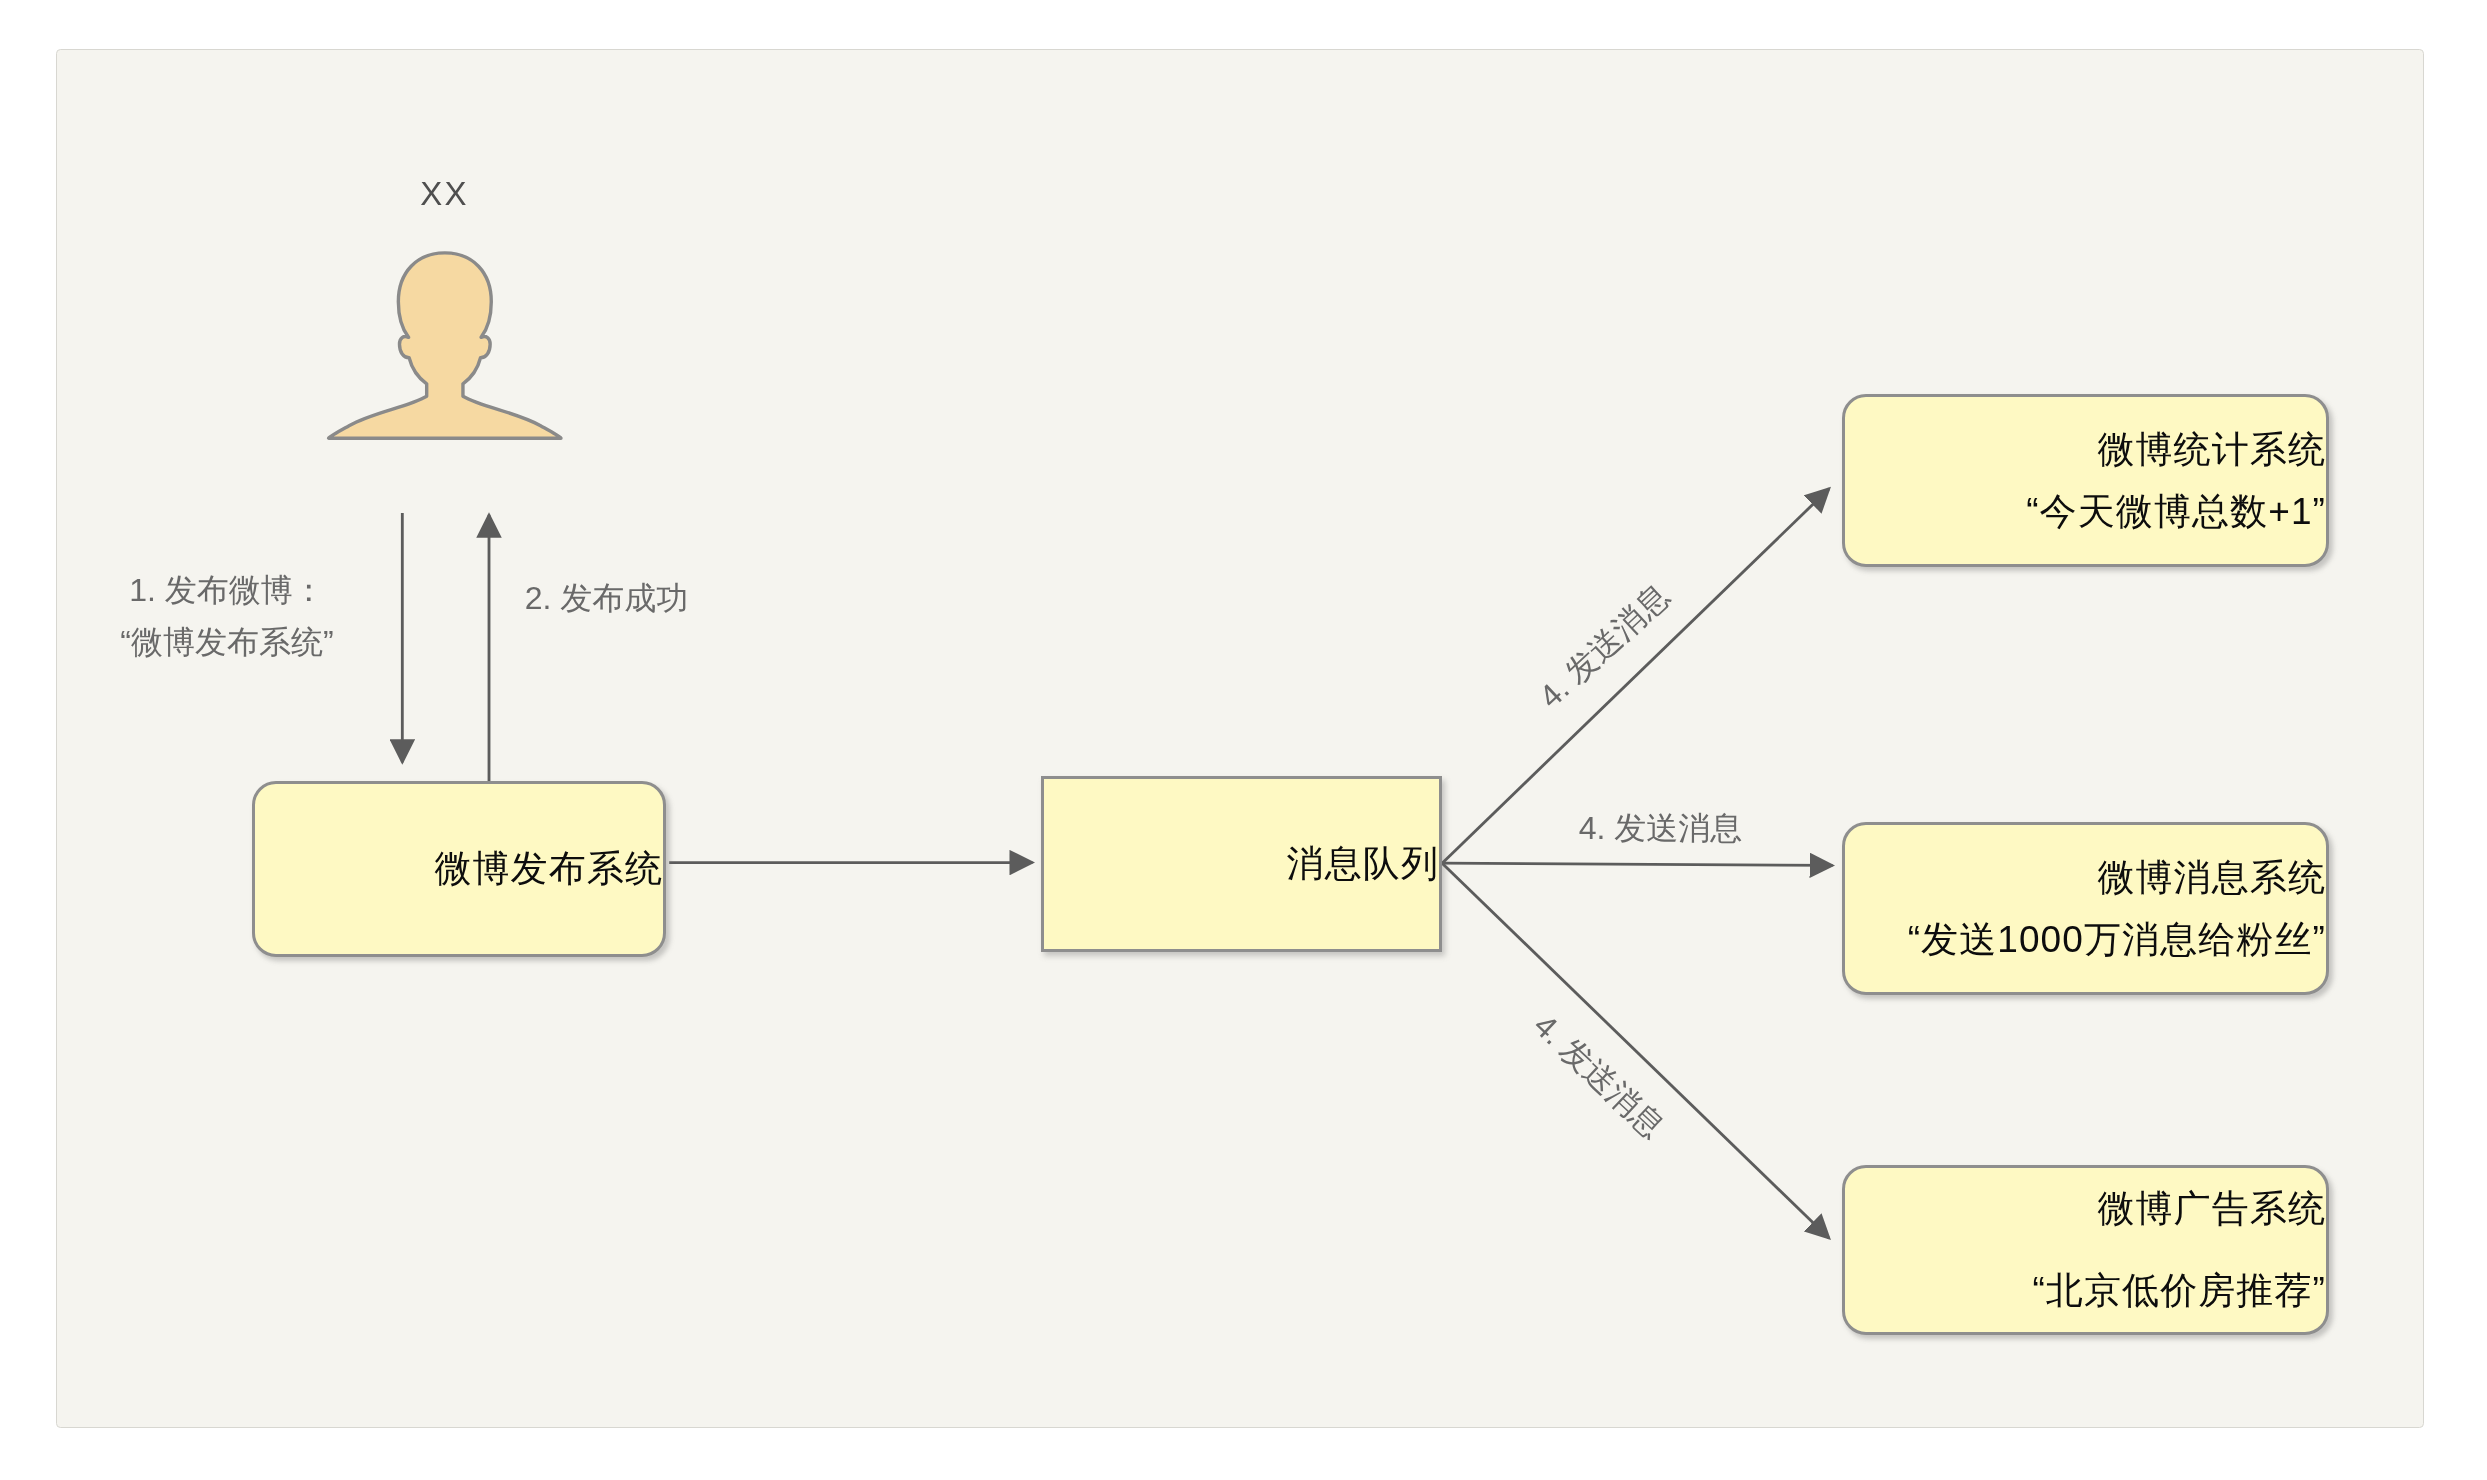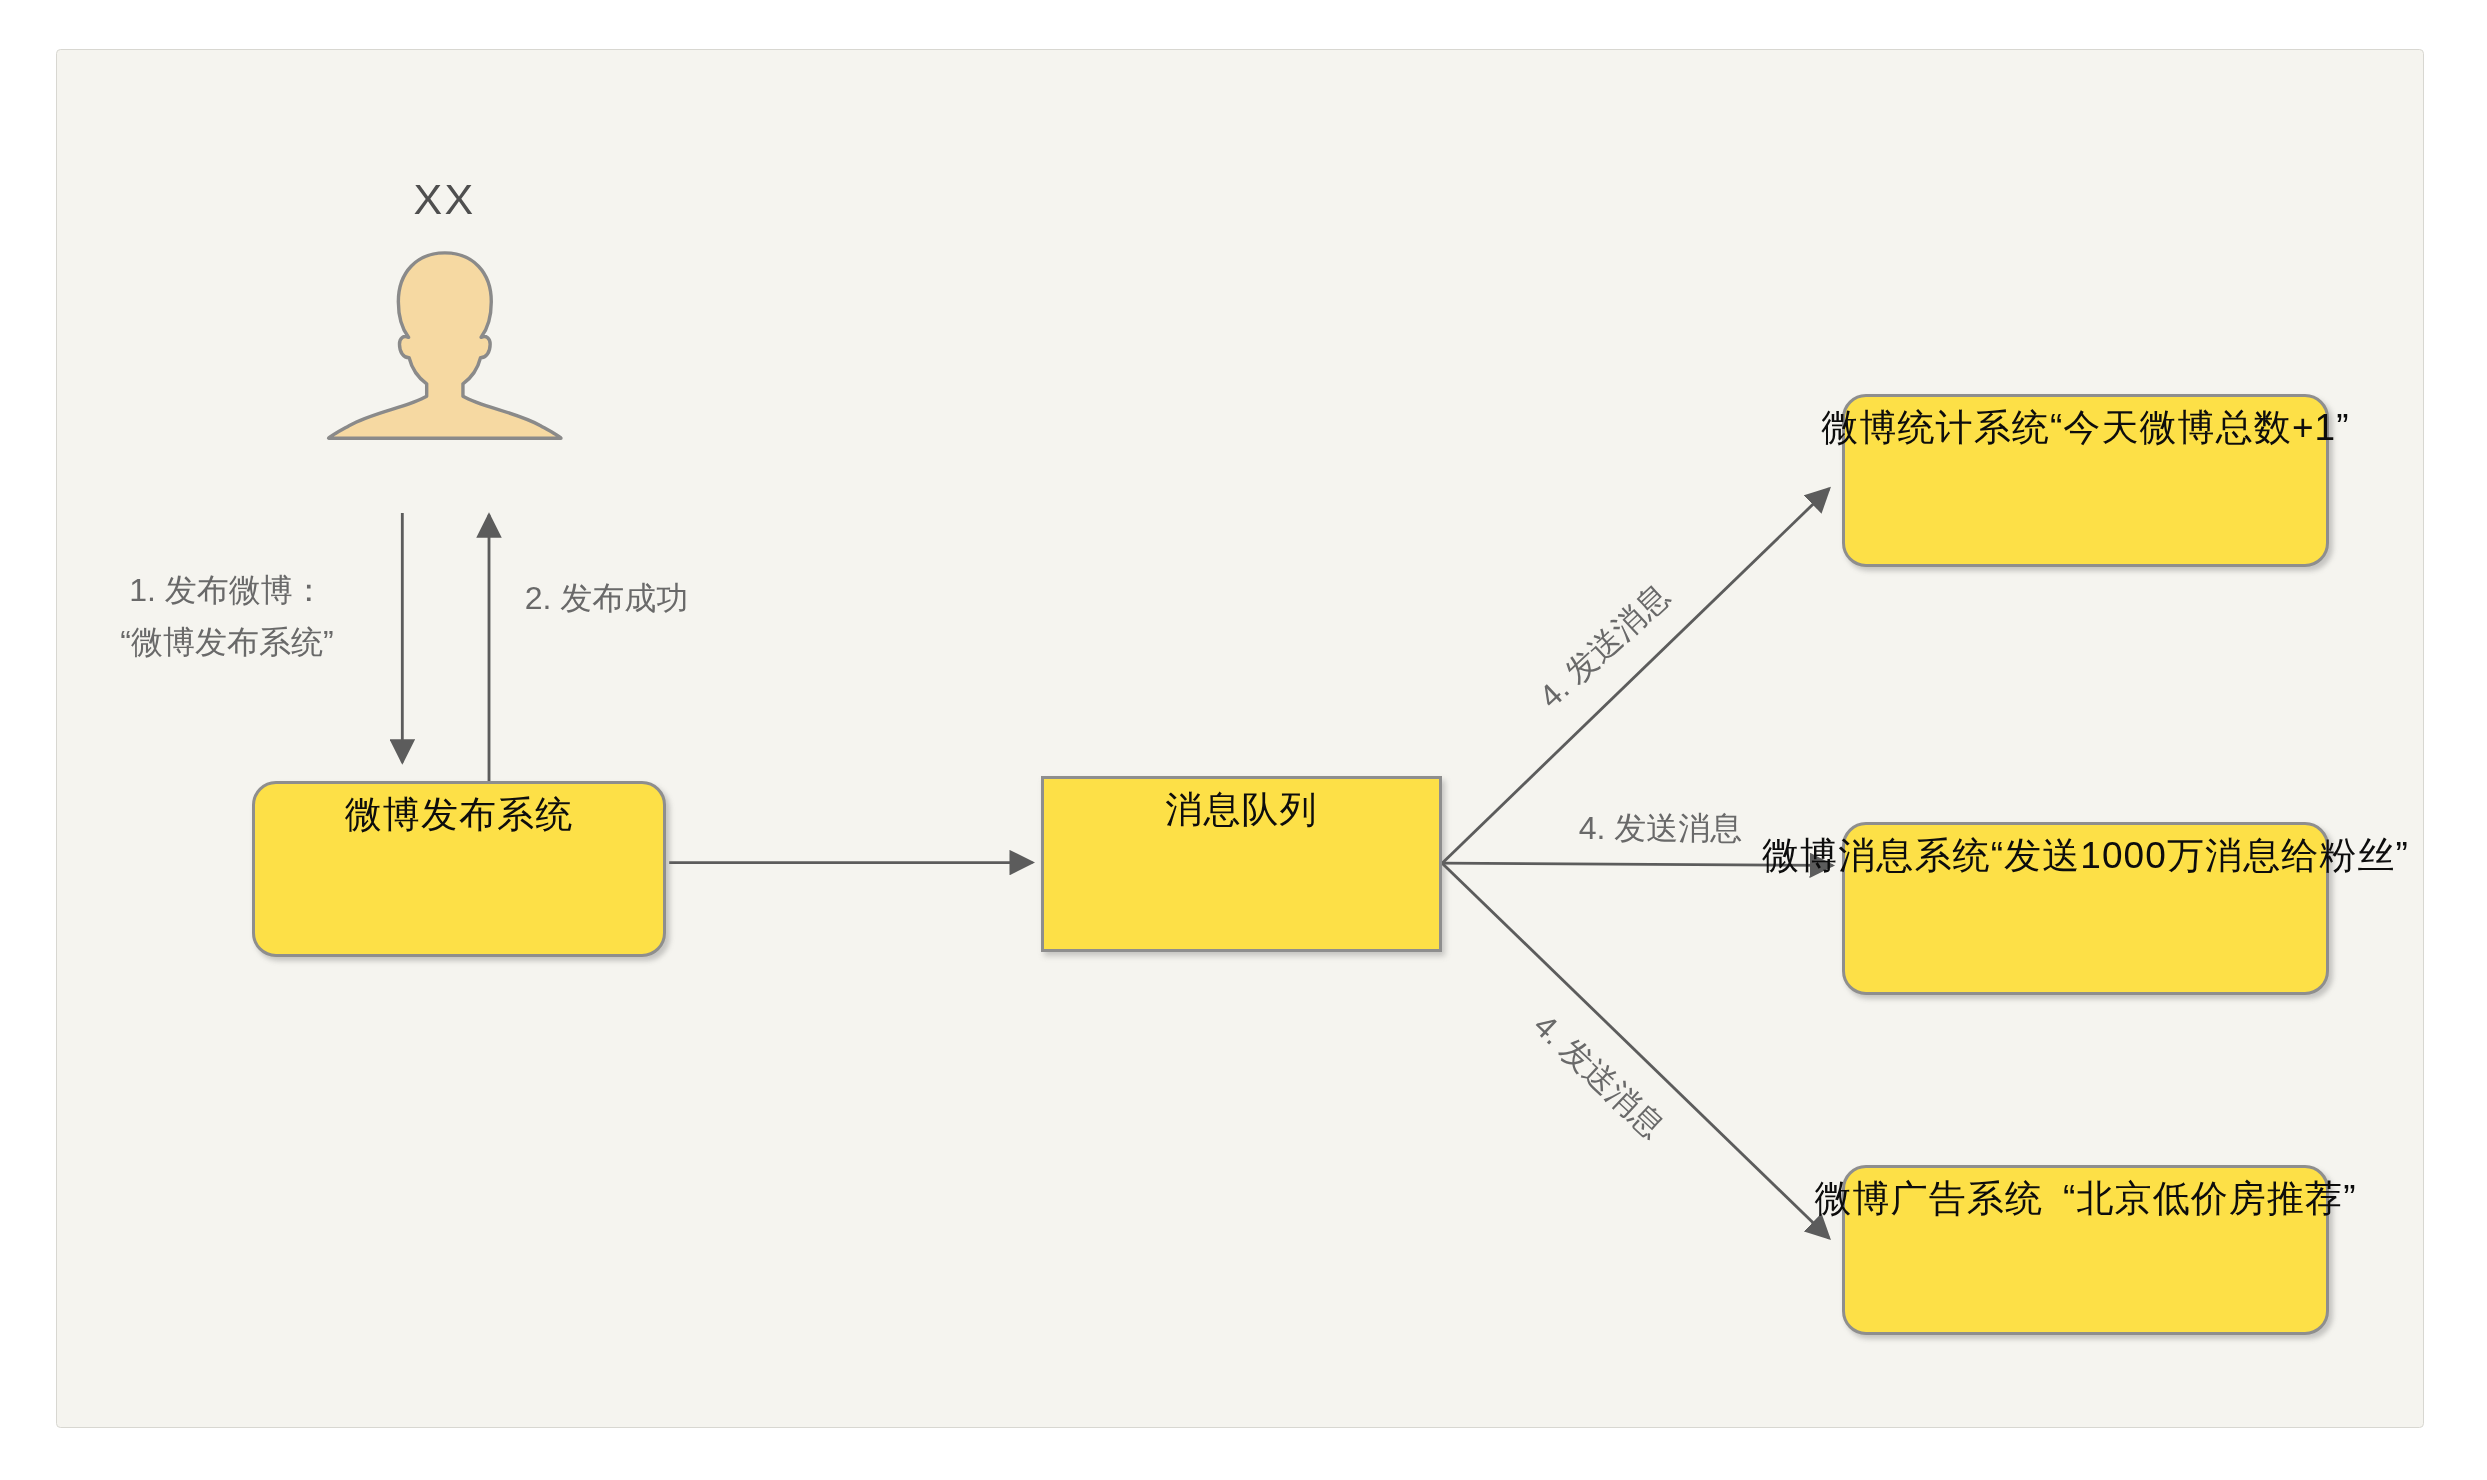--- a/index.html
+++ b/index.html
@@ -1,29 +1,29 @@
 <!DOCTYPE html>
 <html style="font-size:9px"><head>
 <meta charset="utf-8">
 <style>
   html,body{margin:0;padding:0;background:#ffffff;}
   body{font-family:"Liberation Sans","DejaVu Sans",sans-serif;}
   #canvas{position:relative;width:2487px;height:1481px;background:#ffffff;overflow:hidden;}
   #panel{position:absolute;left:56px;top:49px;width:2366px;height:1377px;
          background:#f5f4ef;border:1.7px solid #d8d7d1;border-radius:4.5px;}
   #connectors{position:absolute;left:0;top:0;width:2487px;height:1481px;pointer-events:none;}
-  .node{position:absolute;display:flex;flex-direction:row;align-items:flex-start;justify-content:center;
-        background:#fde047;border:3.4px solid #8e8e8e;color:#0d0d0d;text-align:center;
+  .node{position:absolute;display:flex;flex-direction:column;align-items:flex-end;justify-content:center;
+        background:#fef9c3;border:3.4px solid #8e8e8e;color:#0d0d0d;text-align:center;
         box-shadow:3.4px 4px 5.7px rgba(110,110,110,0.35);box-sizing:border-box;}
   .node.rounded{border-radius:24px;}
   .node .ln{font-size:37px;line-height:62px;letter-spacing:1.1px;font-weight:500;white-space:nowrap;}
   .lbl{position:absolute;color:#696969;font-size:32px;line-height:52px;text-align:center;white-space:nowrap;}
   .lbl.rot{transform:translate(-50%,-50%) rotate(var(--rot));transform-origin:center;line-height:34px;}
   #xx-label{position:absolute;left:388px;top:175px;width:113px;text-align:center;
-            color:#4f4f4f;font-size:43px;letter-spacing:2.3px;}
+            color:#4f4f4f;font-size:33px;letter-spacing:2.3px;}
   #edge1-label{left:57px;top:564px;width:340px;}
   #edge2-label{left:493px;top:572px;width:227px;}
   #edge3-label{left:689px;top:701px;width:340px;line-height:54px;}
   #edge4a-label{left:1604px;top:646px;--rot:-43deg;}
   #edge4b-label{left:1547px;top:802px;width:227px;}
   #edge4c-label{left:1599px;top:1076px;--rot:43deg;}
   #node-publisher{left:252px;top:781px;width:414px;height:176px;}
   #node-queue{left:1041px;top:776px;width:401px;height:176px;border-radius:0;}
   #node-stats{left:1842px;top:394px;width:487px;height:173px;}
   #node-message{left:1842px;top:822px;width:487px;height:173px;}

